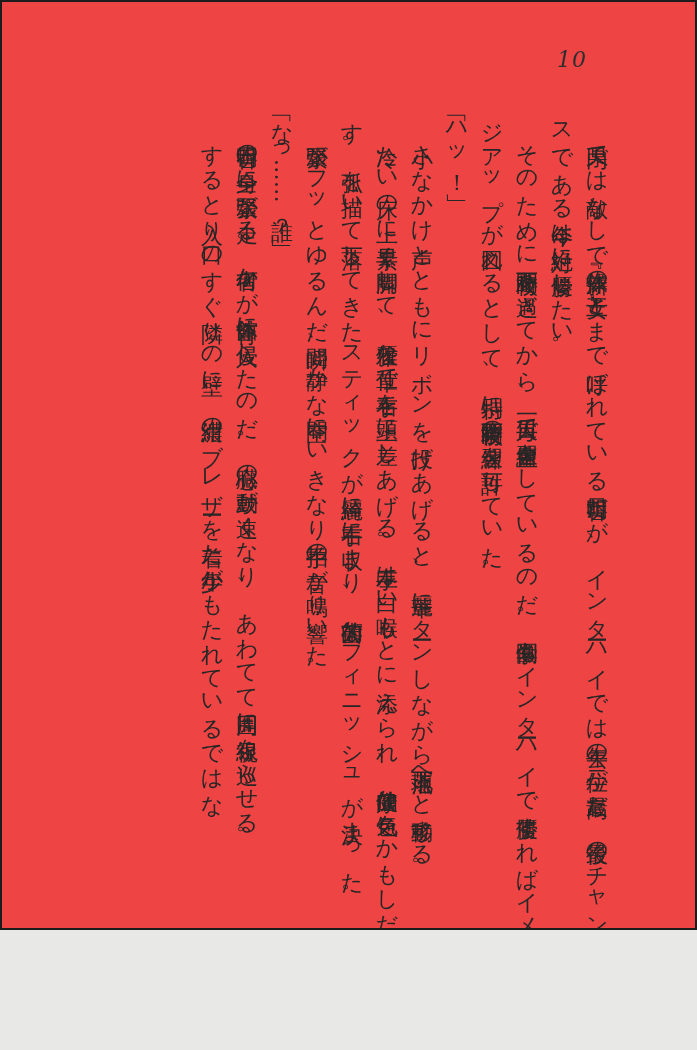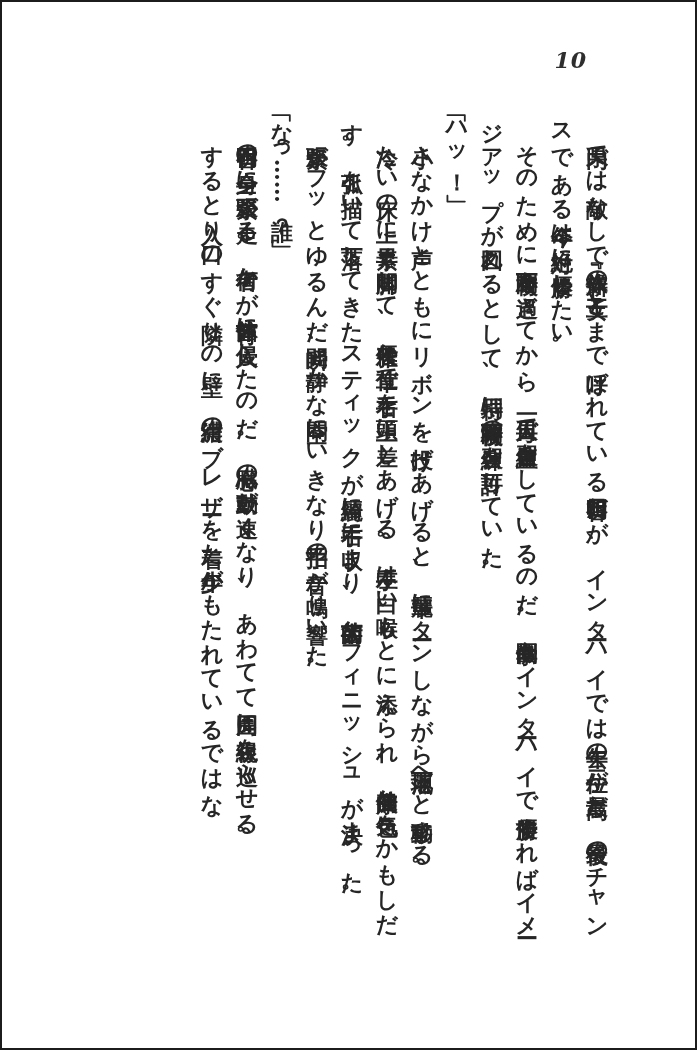--- a/index.html
+++ b/index.html
@@ -3,29 +3,28 @@
 <meta charset="utf-8">
 <style>
   html, body {
     margin: 0;
     padding: 0;
     background: #e8e8e6;
   }
   .page {
     position: relative;
     width: 697px;
-    height: 1050px;
+    height: 930px;
     margin: 0 auto;
     box-sizing: border-box;
-    background: #ffffff;
+    background: #ef4444;
     border: 2px solid #1c1c1c;
     overflow: hidden;
     font-family: "DejaVu Serif", "Liberation Serif", serif;
     color: #262626;
-    font-weight: bold;
   }
   .page-number {
     position: absolute;
     top: 45px;
     right: 108px;
     font-size: 22px;
     font-style: italic;
     letter-spacing: 1px;
     color: #2e2e2e;
   }

